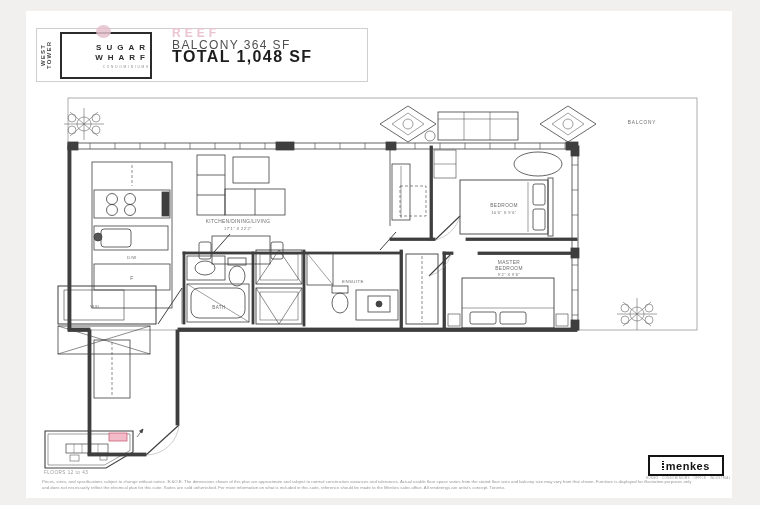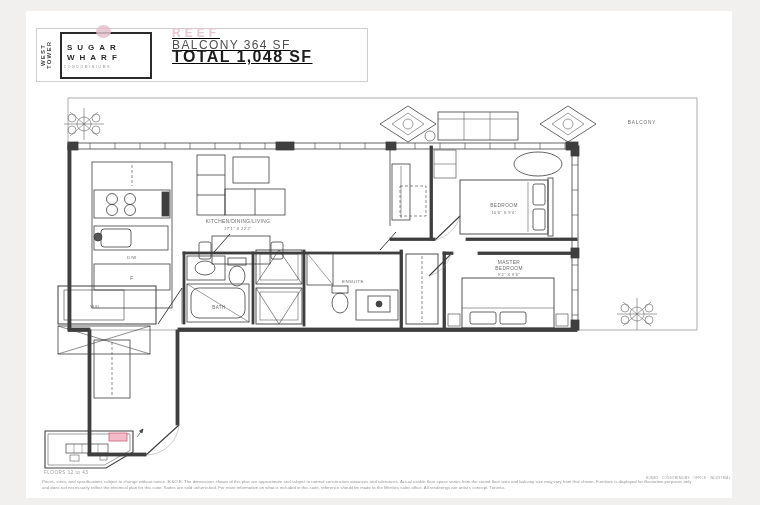--- a/index.html
+++ b/index.html
@@ -6,25 +6,25 @@
   body{width:760px;height:505px;overflow:hidden;background:#f1f0ee;
        font-family:"Liberation Sans", sans-serif;}
   .stage{position:relative;width:760px;height:505px;}
   .page{position:absolute;left:26px;top:11px;width:706px;height:487px;background:#ffffff;}
   .abs{position:absolute;}
   
   .hdr-box{left:36px;top:28px;width:330px;height:52px;border:1px solid #cfcfcf;background:#fff;}
   .tower{left:40px;top:34px;height:42px;width:10px;font-size:6px;letter-spacing:1.2px;
          color:#4a4a4a;writing-mode:vertical-rl;transform:rotate(180deg);text-align:center;font-weight:bold;}
   .logo-box{left:60px;top:32px;width:88px;height:43px;border:2px solid #2b2b2b;background:#fff;
-            display:flex;flex-direction:column;align-items:flex-start;justify-content:center;}
+            display:flex;flex-direction:column;align-items:flex-end;justify-content:center;}
   .logo-flower{left:96px;top:25px;width:15px;height:13px;border-radius:50%;background:#e5bfcd;opacity:.85;}
   .logo-line{font-size:8px;font-weight:bold;letter-spacing:5px;color:#2b2b2b;line-height:10px;text-indent:5px;}
   .logo-sub{font-size:3.2px;letter-spacing:1.8px;color:#8a8a8a;margin-top:2px;text-indent:1.8px;}
-  .titles{left:172px;top:28px;width:190px;line-height:11.5px;white-space:nowrap;text-decoration:underline;}
+  .titles{left:172px;top:28px;width:190px;line-height:11.5px;white-space:nowrap;}
   .t-plan{font-size:12px;font-weight:bold;letter-spacing:4px;color:#eac4d2;}
   .t-line{font-size:12px;letter-spacing:1.4px;color:#4f4f4f;}
   .t-total{font-size:16px;font-weight:bold;letter-spacing:1.4px;color:#1d1d1d;}
   
   svg.plan{left:0;top:0;width:760px;height:505px;}
   
   .floors{left:44px;top:470px;font-size:4.6px;letter-spacing:.5px;color:#999;}
   
   .disclaimer{left:42px;top:479px;width:652px;font-size:4.3px;line-height:1.4;color:#969696;}
   .menkes{left:648px;top:455px;width:72px;height:17px;border:2px solid #141414;background:#fff;
@@ -304,14 +304,23 @@
       <rect x="109" y="433" width="18" height="8" fill="#f3bac7" stroke="#cb6179" stroke-width="0.8"></rect>
       <g stroke-width="0.7">
         <line x1="137" y1="437" x2="143" y2="429"></line>
         <polygon points="143,429 139.5,431 142,433" fill="#3f3f3f"></polygon>
       </g>
     </g>
   </svg>
 
   <div class="abs floors">FLOORS 12 to 43</div>
   <div class="abs disclaimer">Prices, sizes, and specifications subject to change without notice. E.&amp;O.E. The dimensions shown of this plan are approximate and subject to normal construction variances and tolerances. Actual usable floor space varies from the stated floor area and balcony size may vary from that shown. Furniture is displayed for illustration purposes only and does not necessarily reflect the electrical plan for this suite. Suites are sold unfurnished. For more information on what is included in this suite, reference should be made to the Menkes sales office. All renderings are artist's concept. Toronto.</div>
+  <div class="abs menkes">
+    <span class="dots">
+        <i></i>
+        <i></i>
+        <i></i>
+        <i></i>
+      </span>
+    <span class="word">menkes</span>
+  </div>
   <div class="abs menkes-sub">HOMES · CONDOMINIUMS · OFFICE · INDUSTRIAL</div>
 </div>
 
 </body></html>

